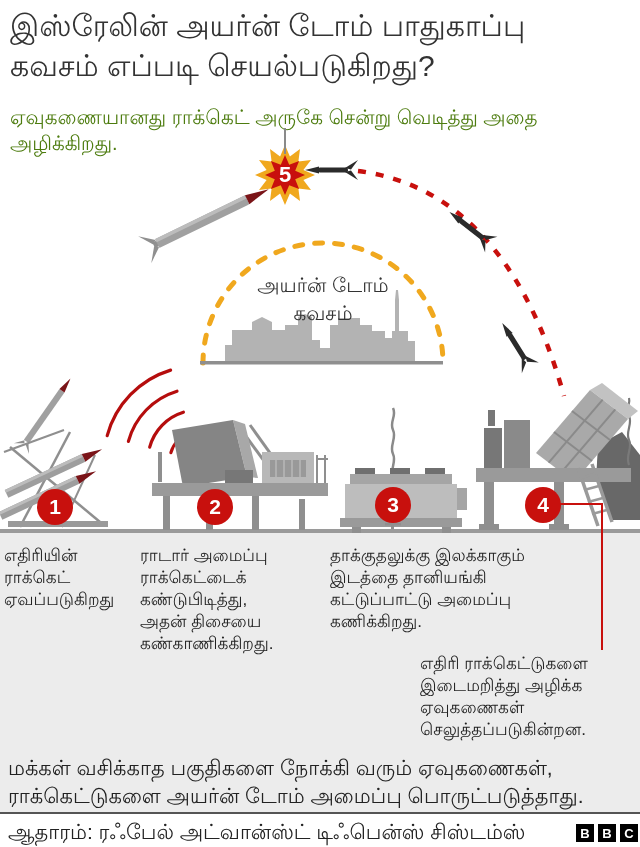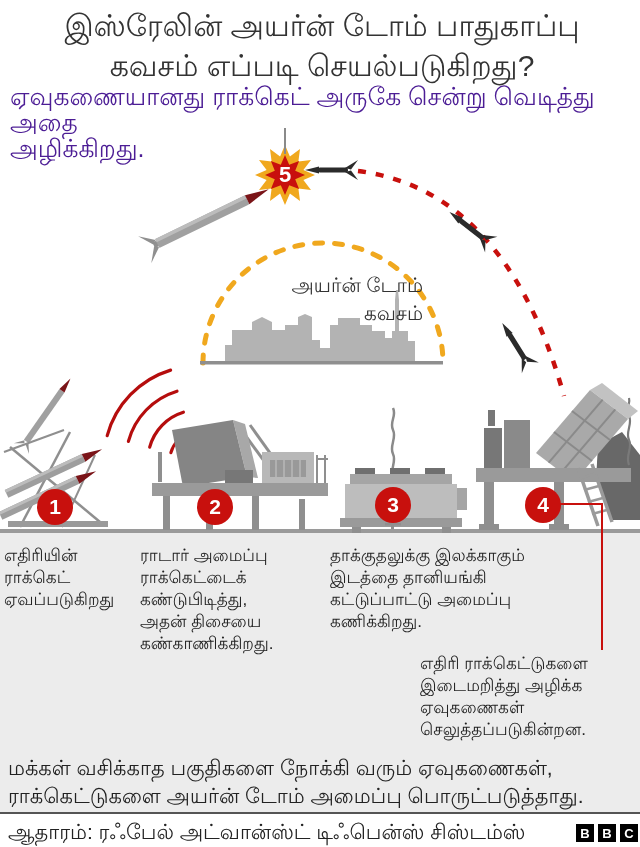--- a/index.html
+++ b/index.html
@@ -4,32 +4,32 @@
 <style>
   html,body{margin:0;padding:0;background:#fff;}
   .stage{
     position:relative;width:640px;height:847px;background:#ffffff;overflow:hidden;
     font-family:"Liberation Sans","DejaVu Sans",sans-serif;color:#222;
   }
   .abs{position:absolute;}
   .preline{white-space:pre-line;}
   .title{
     left:10px;top:6px;width:624px;font-size:30px;line-height:40px;color:#333;
-    font-weight:400;letter-spacing:0;text-align:center;
+    font-weight:400;letter-spacing:0;
   }
   .subtitle{
-    left:10px;top:83px;width:624px;font-size:25px;line-height:26px;color:#4c1d95;
+    left:10px;top:104px;width:624px;font-size:20px;line-height:26px;color:#4d7c0f;
   }
   .leader-5{left:284px;top:128px;width:2px;height:26px;background:#8a8a8a;}
   .num5{
     left:269px;top:159px;width:32px;height:32px;color:#fff;font-size:22px;font-weight:bold;
     display:flex;align-items:center;justify-content:center;
   }
   .dome-label{
-    left:223px;top:271px;width:200px;text-align:right;font-size:20px;line-height:28px;color:#333;
+    left:223px;top:271px;width:200px;text-align:center;font-size:20px;line-height:28px;color:#333;
   }
   .diagram-svg{left:0;top:0;width:640px;height:847px;pointer-events:none;}
   .ground-line{left:0;top:529px;width:640px;height:4px;background:#9a9a9a;}
   .gray-band{left:0;top:533px;width:640px;height:279px;background:#ececec;}
   .num-circle{
     width:36px;height:36px;border-radius:50%;background:#c8100d;color:#fff;
     font-size:21px;font-weight:bold;display:flex;align-items:center;justify-content:center;
   }
   .step-text{font-size:17px;line-height:22px;color:#222;}
   .step1{left:4px;top:545px;width:130px;}

